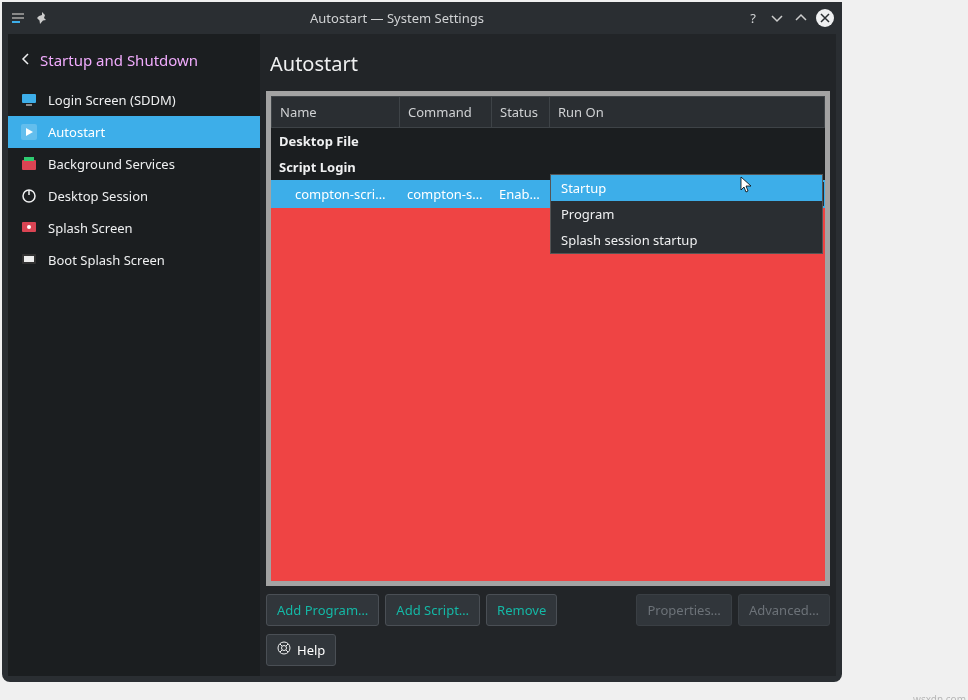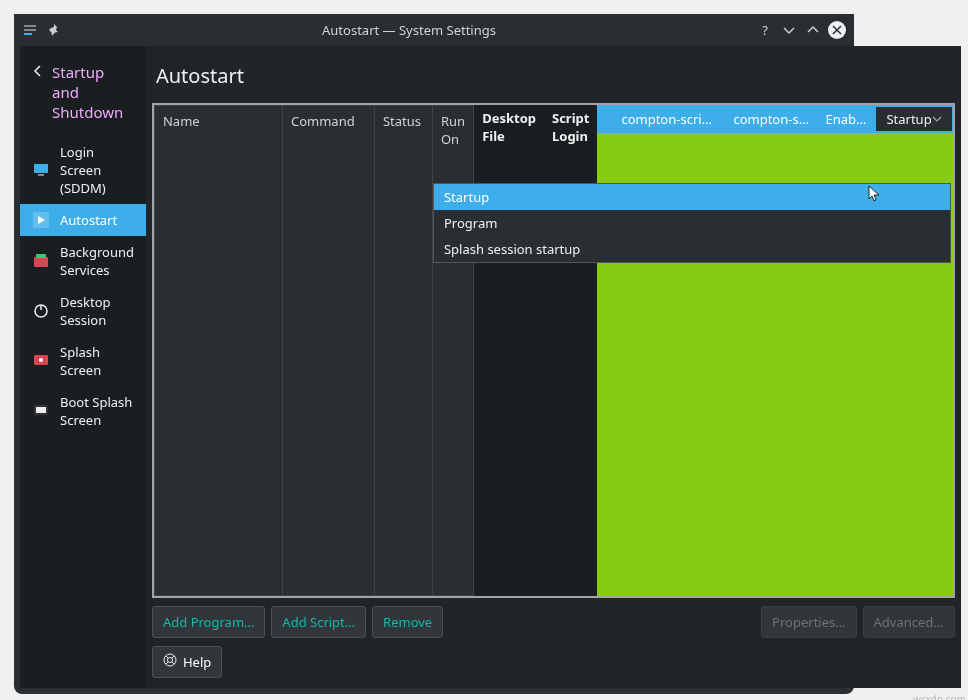--- a/index.html
+++ b/index.html
@@ -1,34 +1,34 @@
 <!DOCTYPE html>
 <html><head>
   <meta charset="utf-8">
   <style>
     * { margin: 0; padding: 0; box-sizing: border-box; font-family: "Noto Sans", "Segoe UI", sans-serif; }
     body { background: #f0f0f0; width: 968px; height: 700px; overflow: hidden; }
-    .window { width: 840px; height: 680px; margin: 14px; background: #2a2e32; border-radius: 8px; display: flex; flex-direction: column; color: #eff0f1; font-size: 13px; position: relative; }
+    .window { width: 840px; height: 680px; margin: 2px; background: #2a2e32; border-radius: 8px; display: flex; flex-direction: column; color: #eff0f1; font-size: 13px; position: relative; }
     .titlebar { height: 32px; display: flex; align-items: center; padding: 0 8px; background: #2a2e32; }
     .tb-left { display: flex; gap: 8px; align-items: center; }
     .tb-icon { width: 16px; height: 16px; display: flex; align-items: center; justify-content: center; }
     .tb-title { flex: 1; text-align: center; color: #d0d2d4; font-size: 13px; }
     .tb-right { display: flex; gap: 6px; align-items: center; }
     .tb-btn { width: 18px; height: 18px; display: flex; align-items: center; justify-content: center; color: #d0d2d4; }
     .close-btn { background: #eff0f1; border-radius: 50%; color: #2a2e32; font-weight: bold; }
     .content { flex: 1; display: flex; margin: 0 6px 6px 6px; }
     .sidebar { width: 252px; background: #1b1e20; display: flex; flex-direction: column; padding-top: 6px; }
     .sidebar-header { display: flex; align-items: flex-start; gap: 8px; padding: 10px 12px 14px 12px; font-size: 15px; color: #f0abfc; }
     .back-arrow { font-size: 14px; }
     .nav-item { display: flex; align-items: center; gap: 10px; padding: 7px 12px; cursor: pointer; font-size: 13px; }
     .nav-item.active { background: #3daee9; color: #fff; }
     .nav-icon { width: 18px; height: 18px; display: flex; align-items: center; justify-content: center; border-radius: 3px; }
     .main { flex: 1; background: #222528; display: flex; flex-direction: column; padding: 6px; }
     .page-title { font-size: 20px; font-weight: 400; padding: 10px 0 14px 4px; color: #eff0f1; }
-    .table-container { flex: 1; border: 2px solid #a3a3a3; background: #84cc16; display: flex; flex-direction: row; overflow: hidden; position: relative; }
+    .table-container { flex: 1; border: 5px solid #a3a3a3; background: #ef4444; display: flex; flex-direction: column; overflow: hidden; position: relative; }
     .table-header { display: flex; background: #2a2e32; border: 1px solid #3e4347; }
     .th { padding: 6px 8px; color: #d0d2d4; font-size: 13px; border-right: 1px solid #3e4347; }
     .th:last-child { border-right: none; flex: 1; }
     .col-name { width: 128px; }
     .col-cmd { width: 92px; }
     .col-status { width: 58px; }
     .section-header { padding: 4px 8px; font-weight: bold; font-size: 13px; background: #1b1e20; color: #eff0f1; }
     .row { display: flex; align-items: center; background: #3daee9; color: #fff; font-size: 13px; height: 28px; }
     .cell { padding: 4px 8px; white-space: nowrap; overflow: hidden; text-overflow: ellipsis; }
     .cell.name { width: 128px; padding-left: 24px; }

